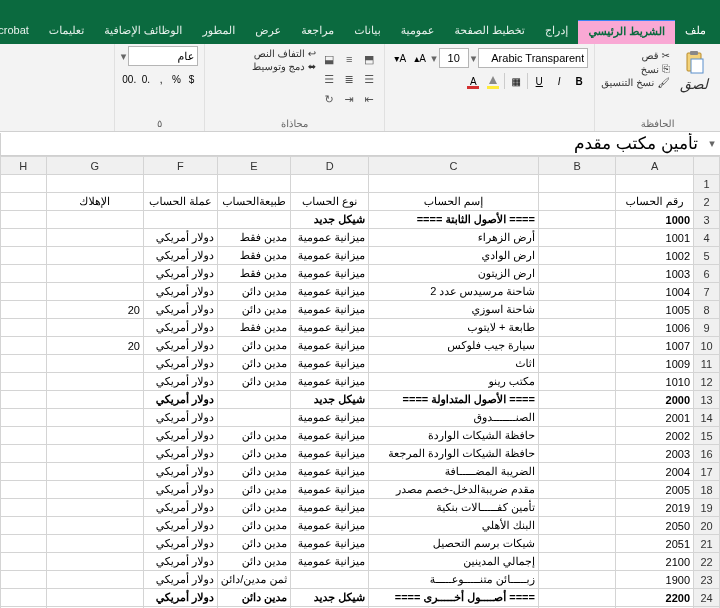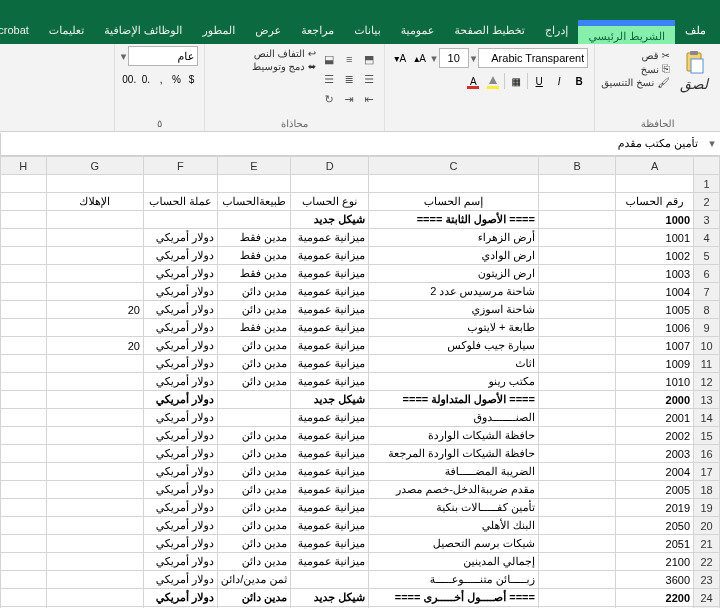--- a/index.html
+++ b/index.html
@@ -4,21 +4,21 @@
 <style>
 * { margin: 0; padding: 0; box-sizing: border-box; }
 body { font-family: "Segoe UI", Tahoma, sans-serif; font-size: 11px; background: #fff; overflow: hidden; width: 720px; height: 608px; direction: rtl; }
 
 
 .titlebar { height: 20px; background: #0b6a3f; display: flex; align-items: center; padding: 0 6px; color: #fff; }
 
 
 .tabs { display: flex; background: #0b6a3f; height: 24px; align-items: stretch; padding-right: 4px; }
 .tab { padding: 4px 10px; color: #e6f0eb; font-size: 11px; cursor: pointer; white-space: nowrap; }
-.tab.active { background: #86efac; color: #0b6a3f; border-top: 6px solid #3b82f6; }
+.tab.active { background: #f9a8d4; color: #0b6a3f; border-top: 1px solid #3b82f6; font-weight: bold; }
 .file-tab { color: #fff; font-weight: 400; }
 
 
 .ribbon { height: 88px; background: #f3f3f3; border-bottom: 1px solid #d0d0d0; display: flex; direction: rtl; }
 .group { border-left: 1px solid #e0e0e0; padding: 2px 6px 0 6px; display: flex; flex-direction: column; height: 100%; }
 .group-body { flex: 1; display: flex; align-items: flex-start; gap: 4px; }
 .group-label { font-size: 10px; color: #666; text-align: center; padding-bottom: 2px; }
 .big-btn { display: flex; flex-direction: column; align-items: center; justify-content: center; width: 40px; padding-top: 4px; gap: 2px; cursor: pointer; }
 .big-btn .ic { width: 24px; height: 24px; display: flex; align-items: center; justify-content: center; }
 .big-btn .lbl { font-size: 14px; color: #333; font-style: italic; }
@@ -27,21 +27,21 @@
 .icon-grid { display: grid; grid-template-columns: repeat(3, 18px); gap: 2px; padding-top: 4px; }
 .icon-grid .cell { width: 18px; height: 18px; display: flex; align-items: center; justify-content: center; font-size: 11px; color: #555; cursor: pointer; }
 .font-box { display: flex; gap: 2px; align-items: center; padding-top: 2px; }
 .font-name { border: 1px solid #b5b5b5; background: #fff; height: 20px; width: 110px; font-size: 11px; padding: 0 3px; }
 .font-size { border: 1px solid #b5b5b5; background: #fff; height: 20px; width: 30px; font-size: 11px; text-align: center; }
 .font-btn { width: 18px; height: 18px; display: flex; align-items: center; justify-content: center; font-size: 10px; border: 1px solid transparent; cursor: pointer; }
 .number-box { border: 1px solid #b5b5b5; background: #fff; height: 20px; width: 70px; font-size: 11px; padding: 0 3px; }
 
 
 .formula-bar { height: 24px; border-bottom: 1px solid #d0d0d0; display: flex; align-items: center; background: #fff; direction: ltr; }
-.name-box { flex: 1; height: 22px; border: none; border-left: 1px solid #d0d0d0; font-size: 11px; padding: 0 6px; text-align: right; }
+.name-box { flex: 1; height: 22px; border: none; border-left: 1px solid #d0d0d0; font-size: 17px; padding: 0 6px; text-align: right; }
 .name-box-dd { width: 16px; text-align: center; color: #666; }
 
 
 .grid-wrap { position: relative; height: calc(608px - 20px - 24px - 88px - 24px); overflow: hidden; direction: ltr; }
 table.sheet { border-collapse: collapse; table-layout: fixed; direction: ltr; }
 .sheet th, .sheet td { border: 1px solid #d4d4d4; height: 18px; font-size: 11px; padding: 0 3px; background: #fff; text-align: right; overflow: hidden; white-space: nowrap; }
 .sheet th { background: #f0f0f0; font-weight: 400; color: #333; text-align: center; }
 .sheet th.corner { background: #f0f0f0; width: 26px; }
 .sheet th.rowhdr { width: 26px; background: #f0f0f0; text-align: center; }
 .col-A { width: 78px; }
@@ -492,21 +492,21 @@
       </tbody>
       <tbody>
         <tr class="">
           <td class="col-H "></td>
           <td class="col-G "></td>
           <td class="col-F ">دولار أمريكي</td>
           <td class="col-E ">ثمن مدين/دائن</td>
           <td class="col-D "></td>
           <td class="col-C ">زبـــــائن متنـــــوعـــــة</td>
           <td class="col-B "></td>
-          <td class="col-A ">3600</td>
+          <td class="col-A ">1900</td>
           <th class="rowhdr">23</th>
         </tr>
       </tbody>
       <tbody>
         <tr class="bold-row">
           <td class="col-H "></td>
           <td class="col-G "></td>
           <td class="col-F ">دولار أمريكي</td>
           <td class="col-E ">مدين دائن</td>
           <td class="col-D ">شيكل جديد</td>

